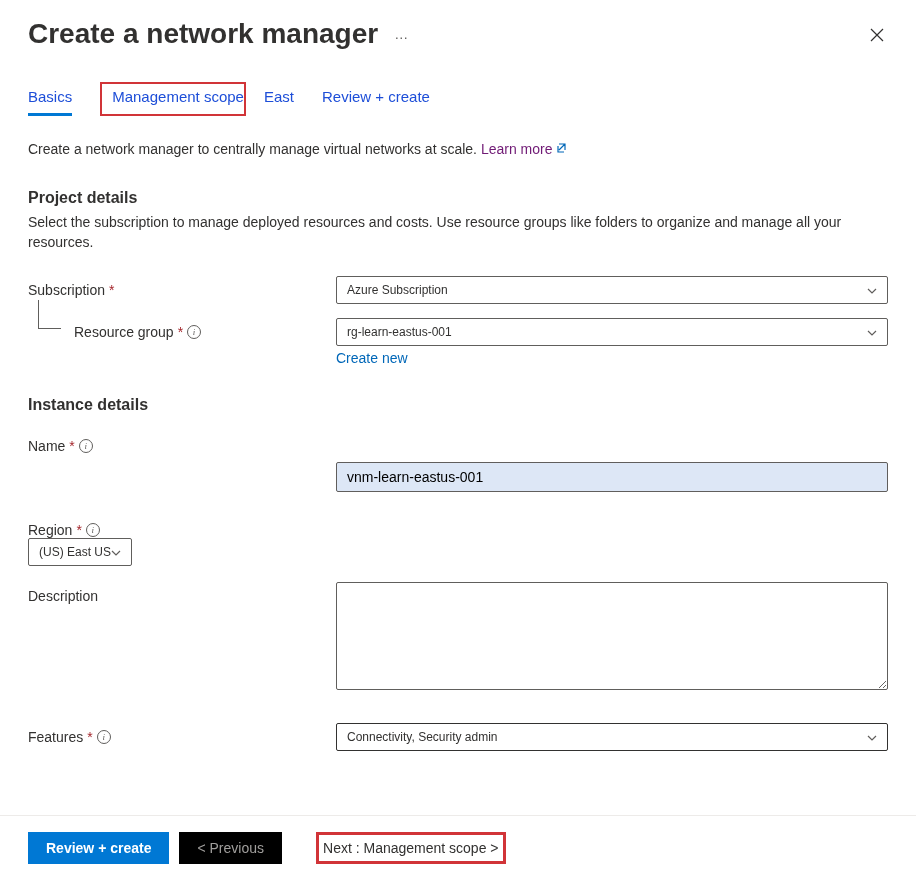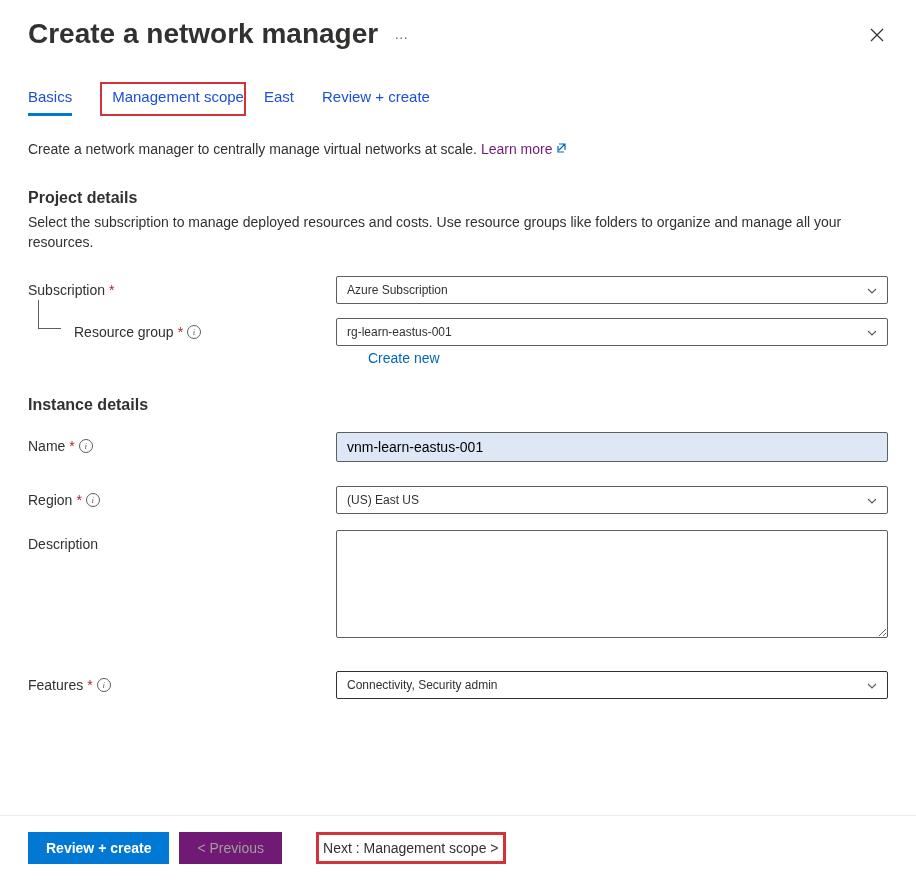--- a/index.html
+++ b/index.html
@@ -145,38 +145,38 @@
       font-size: 10px;
       color: #605e5c;
     }
     .text-input {
       width: 100%;
       padding: 6px 10px;
       border: 1px solid #605e5c;
       border-radius: 2px;
       font-size: 14px;
       background: #dde7f6;
+      margin-top: 30px;
     }
     .textarea-input {
       width: 100%;
       min-height: 108px;
       padding: 6px 10px;
       border: 1px solid #605e5c;
       border-radius: 2px;
       font-size: 14px;
       resize: both;
       font-family: inherit;
     }
     .create-new {
       color: #0067b8;
       font-size: 14px;
       margin-top: 4px;
       cursor: pointer;
       display: inline-block;
-      margin-left: 32px;
     }
     .indent-label {
       padding-left: 46px;
       position: relative;
     }
     .indent-label::before {
       content: "";
       position: absolute;
       left: 10px;
       top: -18px;
@@ -202,21 +202,21 @@
       border: none;
       cursor: pointer;
       font-family: inherit;
     }
     .btn-primary {
       background: #0078d4;
       color: #fff;
       font-weight: 600;
     }
     .btn-secondary {
-      background: #701a75;
+      background: #000000;
       color: #a19f9d;
     }
     .btn-outline {
       background: #fff;
       border: 1px solid #8a8886;
       color: #323130;
       padding: 7px 18px;
     }
     .btn-highlighted {
       border: 3px solid #d13438;
@@ -304,21 +304,21 @@
     <div class="form-label">
       <span>Name</span>
       <span class="required">*</span>
       <span class="info-icon">i</span>
     </div>
     <div class="form-control-wrap">
       <input type="text" class="text-input" value="vnm-learn-eastus-001" style="">
     </div>
   </div>
 
-  <div class="form-row" style="margin-top:24px;">
+  <div class="form-row" style="margin-top:24px;flex-direction:column;">
     <div class="form-label">
       <span>Region</span>
       <span class="required">*</span>
       <span class="info-icon">i</span>
     </div>
     <div class="form-control-wrap">
       <div class="select-box">
         <span>(US) East US</span>
         <span class="chevron"><svg width="10" height="6" viewBox="0 0 10 6">
               <path d="M1 1 L5 5 L9 1" stroke="#605e5c" stroke-width="1.2" fill="none"></path>

